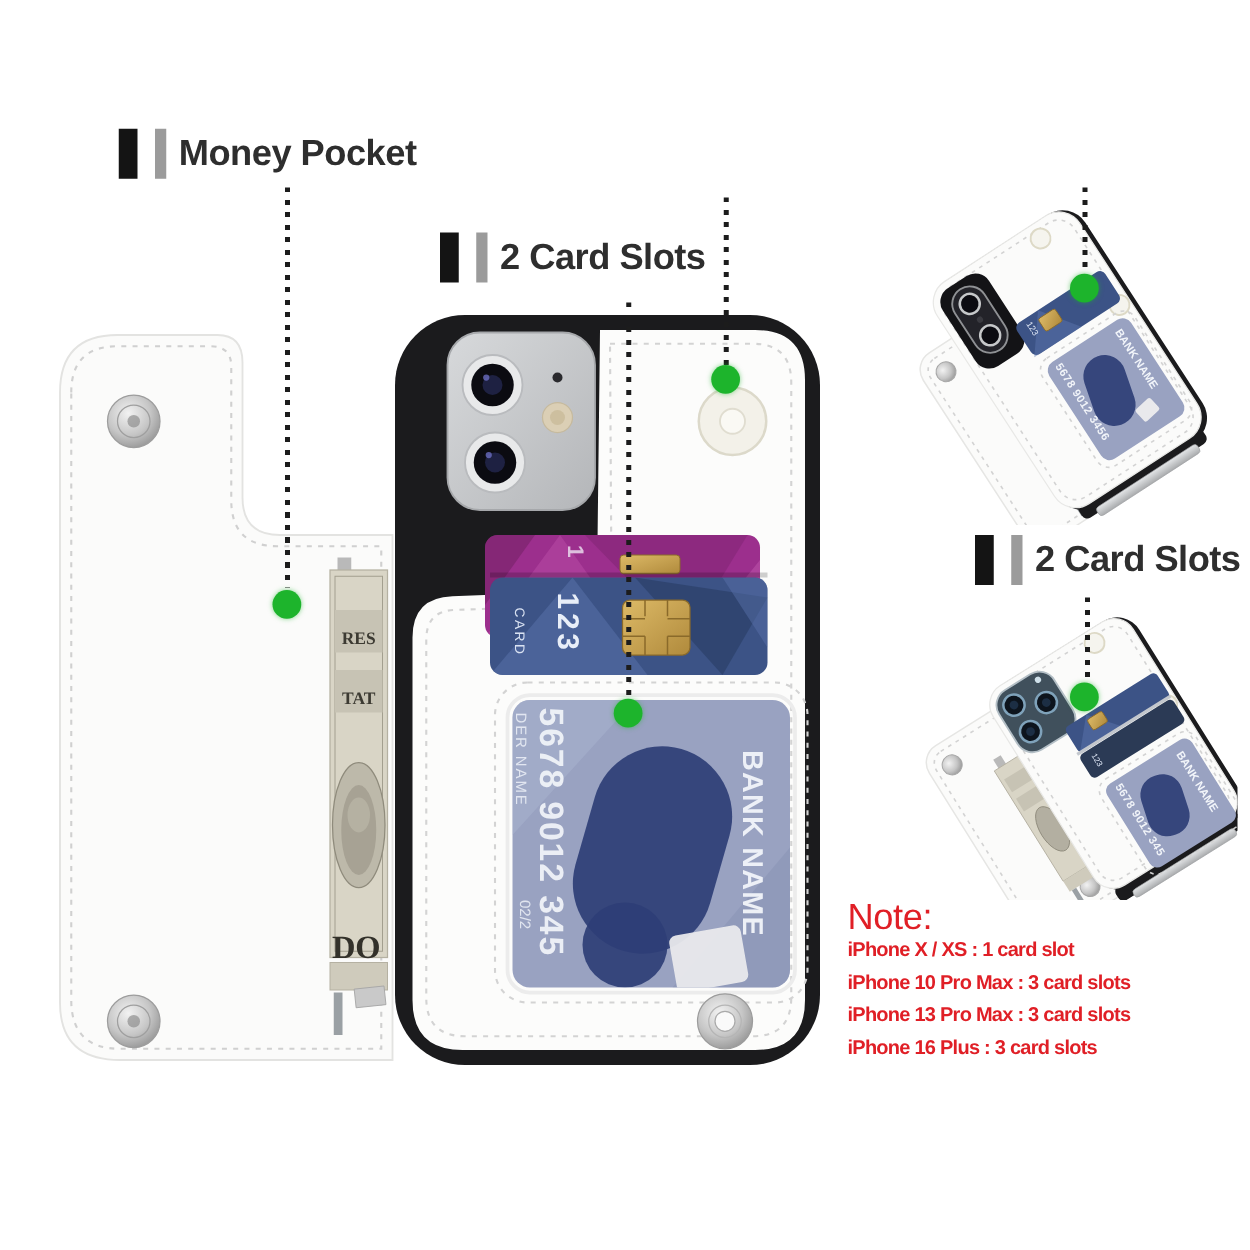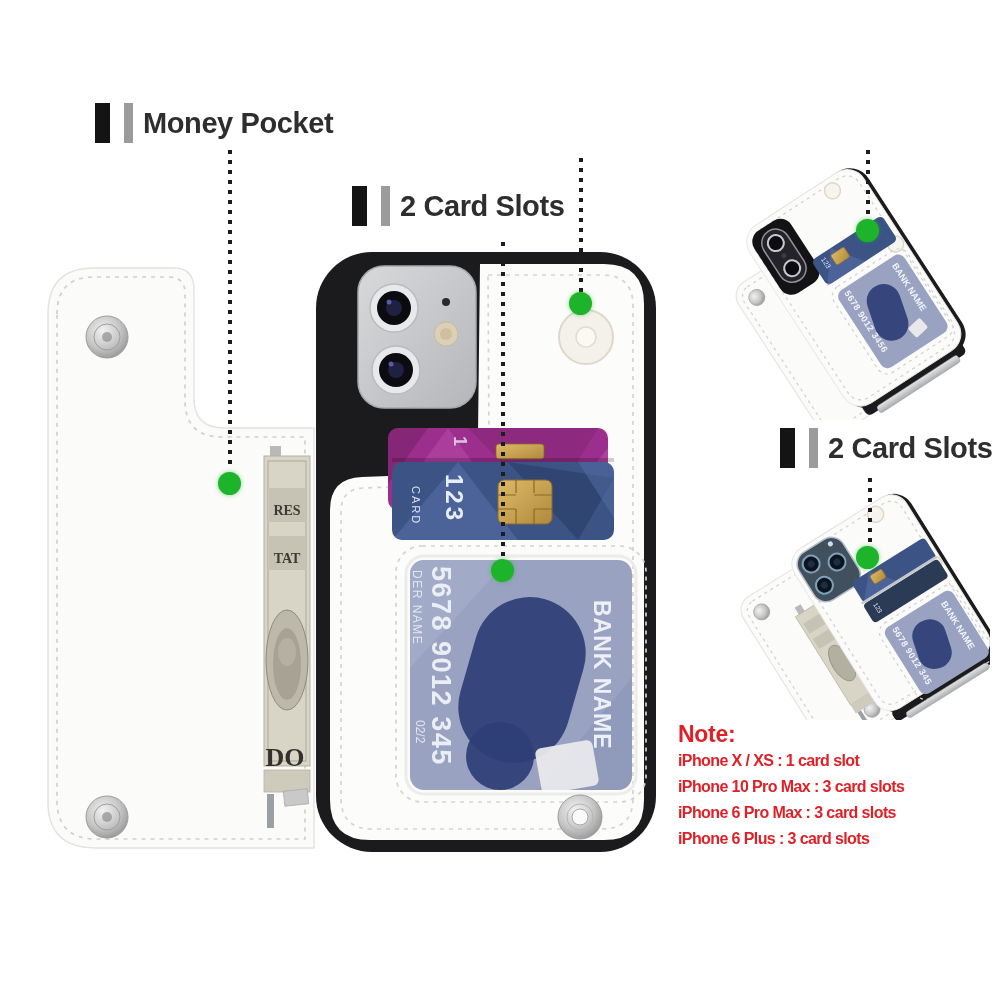--- a/index.html
+++ b/index.html
@@ -7,21 +7,21 @@
           font-family:"Liberation Sans",sans-serif;}
   .callout{position:absolute;display:flex;align-items:center;gap:10px;}
   .bar-d{width:15px;height:40px;background:#141414;}
   .bar-l{width:9px;height:40px;background:#9b9b9b;margin-left:4px;}
   .callout-text{font-weight:700;font-size:29px;letter-spacing:-0.4px;color:#2e2e2e;white-space:nowrap;}
   .dotline{position:absolute;width:4px;
            background-image:repeating-linear-gradient(to bottom,#1c1c1c 0 4px,transparent 4px 10px);}
   .gdot{position:absolute;width:23px;height:23px;border-radius:50%;background:#1db42c;
         box-shadow:0 0 4px rgba(29,180,44,.55);}
   .note{position:absolute;left:678px;top:720px;width:322px;color:#e01f26;}
-  .note-title{font-weight:700;font-size:23px;line-height:28px;letter-spacing:-0.3px;}
+  .note-title{font-weight:400;font-size:29px;line-height:28px;letter-spacing:-0.3px;}
   .note-line{font-weight:700;font-size:16px;line-height:26px;letter-spacing:-0.6px;white-space:nowrap;}
   svg{position:absolute;display:block;}
   svg text{font-family:"Liberation Sans",sans-serif;}
   .serif{font-family:"Liberation Serif",serif;}
 </style>
 </head>
 <body>
 
 <div class="canvas">
 
@@ -318,17 +318,17 @@
   <div class="gdot" style="left:218px;top:472px"></div>
   <div class="gdot" style="left:569px;top:292px"></div>
   <div class="gdot" style="left:491px;top:559px"></div>
   <div class="gdot" style="left:856px;top:219px"></div>
   <div class="gdot" style="left:856px;top:546px"></div>
 
   <div class="note">
     <div class="note-title">Note:</div>
     <div class="note-line">iPhone X / XS : 1 card slot</div>
     <div class="note-line">iPhone 10 Pro Max : 3 card slots</div>
-    <div class="note-line">iPhone 6 Pro Max : 3 card slots</div>
-    <div class="note-line">iPhone 6 Plus : 3 card slots</div>
+    <div class="note-line">iPhone 13 Pro Max : 3 card slots</div>
+    <div class="note-line">iPhone 16 Plus : 3 card slots</div>
   </div>
 
 </div>
 
 </body></html>

